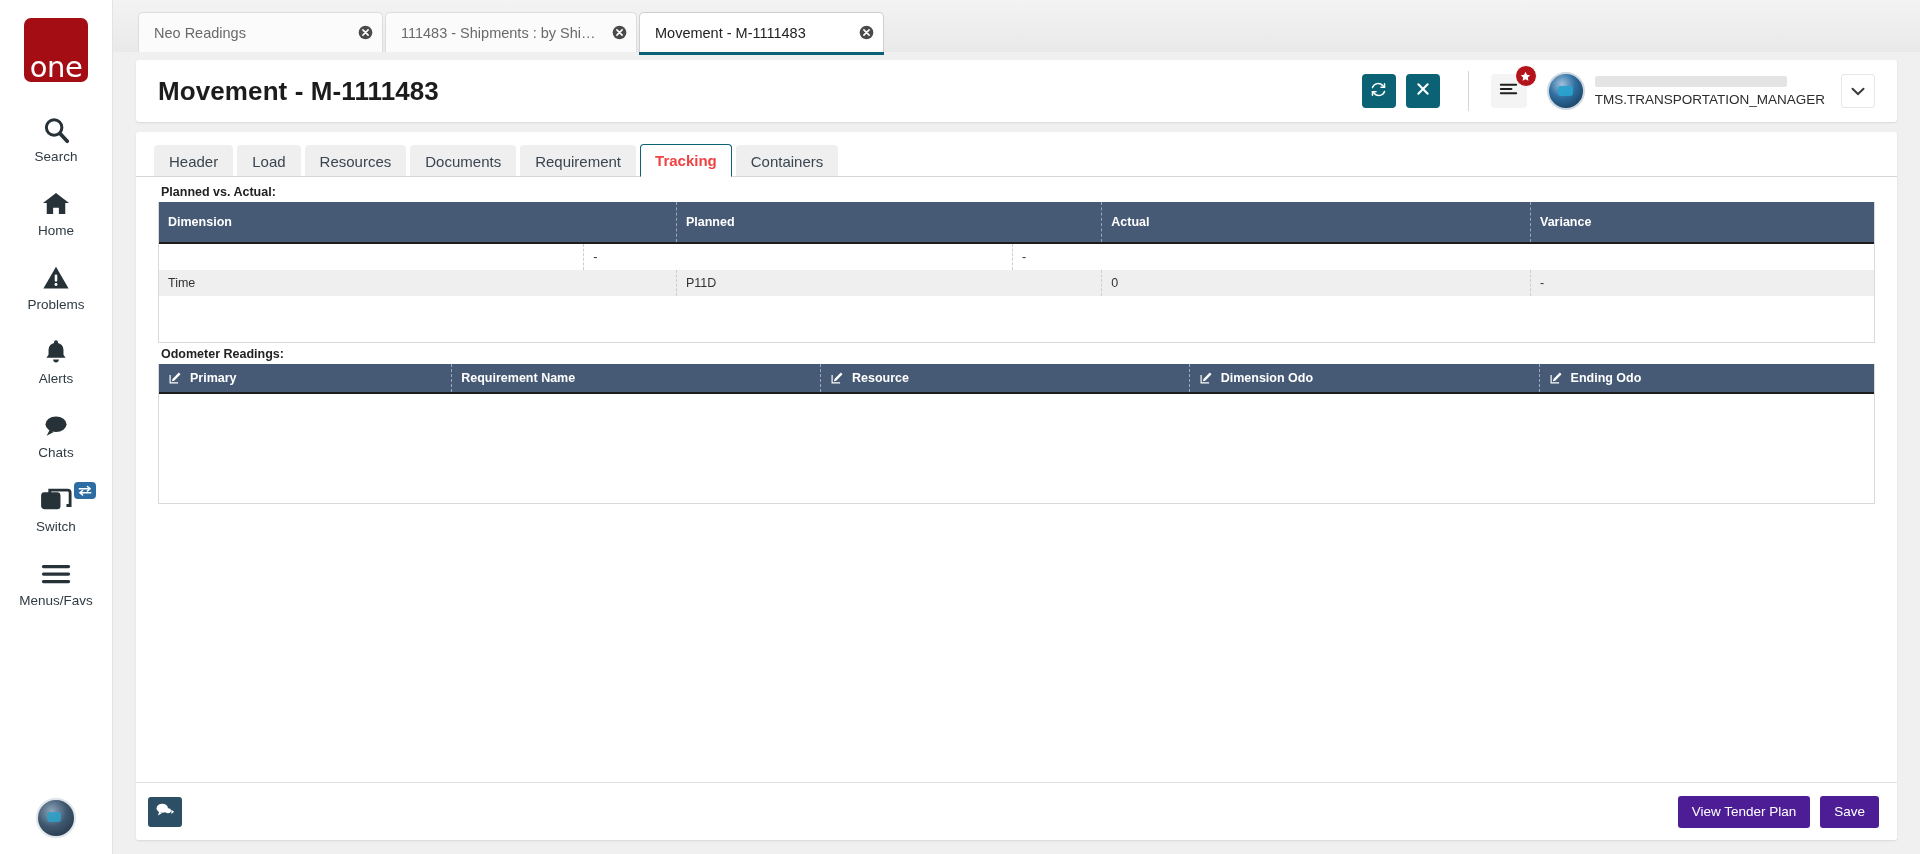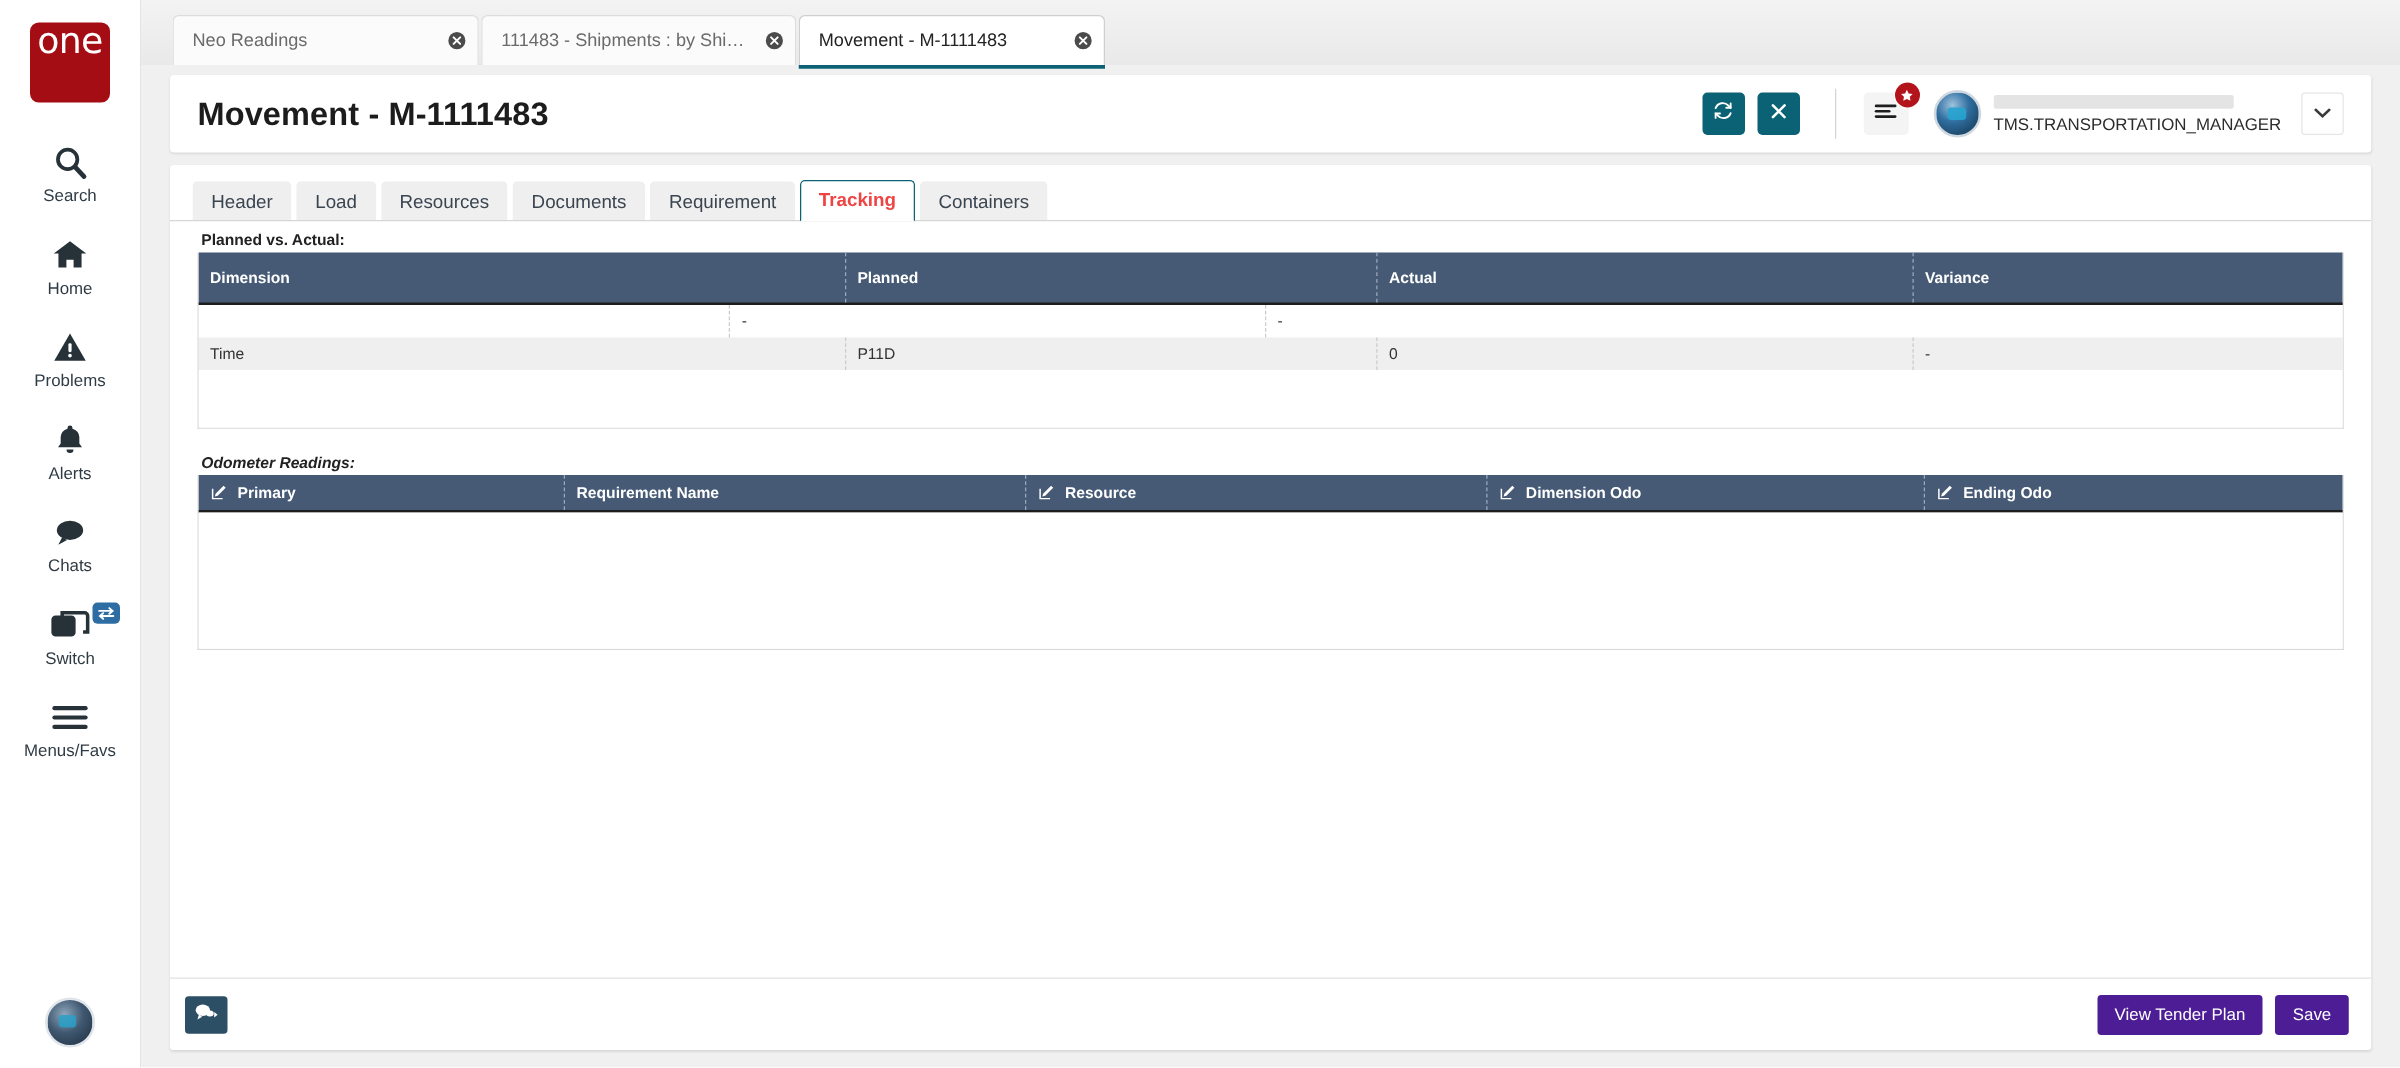--- a/index.html
+++ b/index.html
@@ -18,21 +18,21 @@
     width: 113px; min-width: 113px; height: 854px;
     background: #ffffff;
     border-right: 1px solid #e3e3e3;
     display: flex; flex-direction: column; align-items: center;
     padding-top: 18px;
     position: relative;
   }
   .logo {
     width: 64px; height: 64px; border-radius: 7px;
     background: #a50d14;
-    display: flex; align-items: flex-start; justify-content: center;
+    display: flex; align-items: flex-end; justify-content: center;
     margin-bottom: 28px;
   }
   .logo-text {
     color: #ffffff; font-size: 29px; font-weight: 400;
     letter-spacing: -0.5px; line-height: 1;
     font-family: "DejaVu Sans", sans-serif;
   }
   .rail-item {
     width: 100%;
     display: flex; flex-direction: column; align-items: center;
@@ -512,21 +512,21 @@
           <div class="grid-row alt">
             <div class="gr-cell c-dim">Time</div>
             <div class="gr-cell c-pln">P11D</div>
             <div class="gr-cell c-act">0</div>
             <div class="gr-cell c-var">-</div>
           </div>
 
           <div class="grid-body-filler" style="height:46px;"></div>
         </div>
 
-        <div class="section-label" style="margin-top:20px;font-style:italic;">Odometer Readings:</div>
+        <div class="section-label" style="margin-top:4px;">Odometer Readings:</div>
 
         <div class="grid">
           <div class="grid-head" style="height:30px;">
             <div class="gh-cell o-pri">
               <span class="pencil">
                 <svg width="14" height="14" viewBox="0 0 20 20" fill="none" stroke="#ffffff" stroke-width="1.7" stroke-linejoin="round">
                   <path d="M15.5 2.3l2.4 2.4-9.1 9.1-3.2.8.8-3.2z" fill="#ffffff" stroke="none"></path>
                   <path d="M3 5.6V17h11.4"></path>
                 </svg>
               </span>

